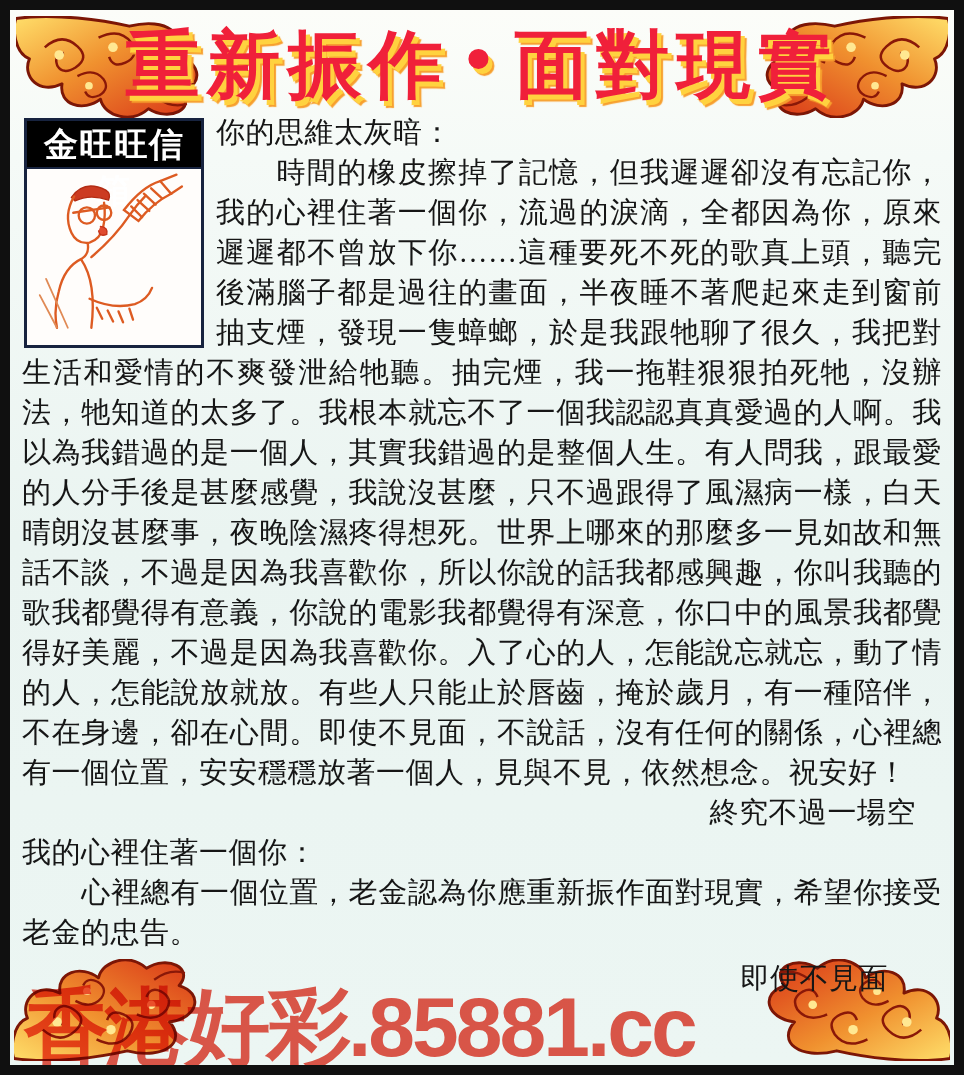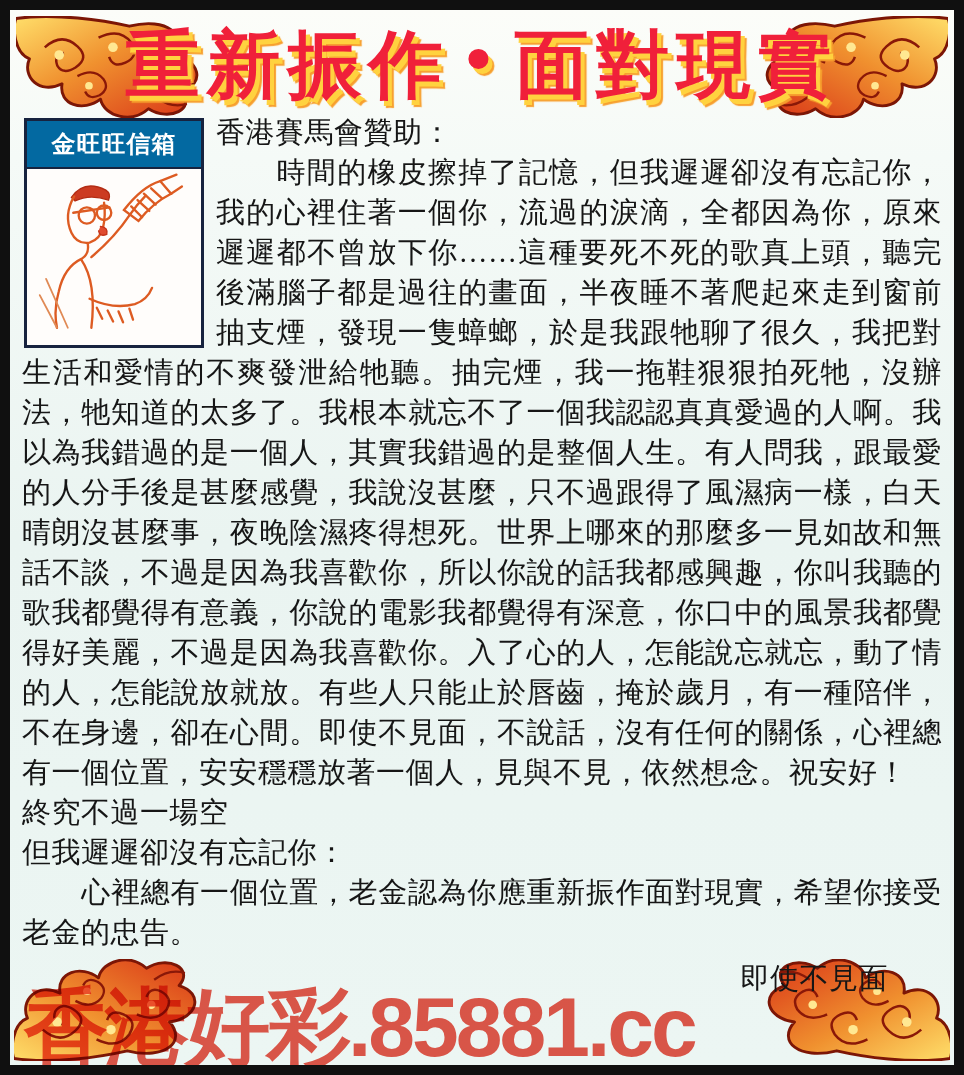--- a/index.html
+++ b/index.html
@@ -35,29 +35,29 @@
     font-size:29px;line-height:40px;letter-spacing:.5px;
     color:#161616;text-align:justify;
   }
   .letterbox{
     float:left;width:180px;height:230px;
     margin:6px 12px 4px 2px;
     border:3px solid #17233f;background:#fffdfb;
     box-sizing:border-box;
   }
   .letterbox-header{
-    height:46px;background:#0369a1;border-bottom:2px solid #17233f;
+    height:46px;background:#000000;border-bottom:2px solid #17233f;
     color:#ffffff;text-align:center;
     font-family:"Liberation Sans", sans-serif;
-    font-weight:900;font-size:24px;line-height:46px;letter-spacing:1px;
+    font-weight:900;font-size:34px;line-height:46px;letter-spacing:1px;
   }
   .letterbox-illustration{height:168px;padding:3px 6px 2px;box-sizing:border-box;}
   .letterbox-illustration svg{width:100%;height:100%;}
   p{margin:0;}
-  .sig{padding-right:26px;}
+  .sig{text-align:right;padding-right:26px;}
   .reply-sig{text-align:right;padding-right:54px;margin-top:6px;}
   .red-note{
     margin:2px 0 0 78px;
     color:#df564c;font-weight:bold;font-size:30px;letter-spacing:1px;
     white-space:nowrap;
   }
   
   .watermark{
     position:absolute;z-index:5;left:14px;bottom:-4px;
     font-family:"Liberation Sans", sans-serif;
@@ -133,25 +133,25 @@
             <path d="M104,38 L116,50 M111,31 L124,43 M118,24 L131,36 M126,18 L138,29"></path>
             <path d="M136,10 L154,3 M148,24 L160,16"></path>
             <path d="M58,140 Q84,152 108,146 Q122,141 127,128"></path>
             <path d="M66,150 L72,162 M78,153 L84,165 M90,154 L95,166 M102,151 L106,163"></path>
             <path d="M10,118 L34,172 M3,136 L22,172" stroke="#e08a55" stroke-width="2"></path>
           </g>
         </svg>
       </div>
     </div>
 
-    <p>香港賽馬會贊助：</p>
+    <p>你的思維太灰暗：</p>
     <p>　　時間的橡皮擦掉了記憶，但我遲遲卻沒有忘記你，我的心裡住著一個你，流過的淚滴，全都因為你，原來遲遲都不曾放下你……這種要死不死的歌真上頭，聽完後滿腦子都是過往的畫面，半夜睡不著爬起來走到窗前抽支煙，發現一隻蟑螂，於是我跟牠聊了很久，我把對生活和愛情的不爽發泄給牠聽。抽完煙，我一拖鞋狠狠拍死牠，沒辦法，牠知道的太多了。我根本就忘不了一個我認認真真愛過的人啊。我以為我錯過的是一個人，其實我錯過的是整個人生。有人問我，跟最愛的人分手後是甚麼感覺，我說沒甚麼，只不過跟得了風濕病一樣，白天晴朗沒甚麼事，夜晚陰濕疼得想死。世界上哪來的那麼多一見如故和無話不談，不過是因為我喜歡你，所以你說的話我都感興趣，你叫我聽的歌我都覺得有意義，你說的電影我都覺得有深意，你口中的風景我都覺得好美麗，不過是因為我喜歡你。入了心的人，怎能說忘就忘，動了情的人，怎能說放就放。有些人只能止於唇齒，掩於歲月，有一種陪伴，不在身邊，卻在心間。即使不見面，不說話，沒有任何的關係，心裡總有一個位置，安安穩穩放著一個人，見與不見，依然想念。祝安好！</p>
     <p class="sig">終究不過一場空</p>
 
-    <p>但我遲遲卻沒有忘記你：</p>
+    <p>我的心裡住著一個你：</p>
     <p>　　心裡總有一個位置，老金認為你應重新振作面對現實，希望你接受老金的忠告。</p>
     <p class="reply-sig">即使不見面</p>
 
   </div>
 
   <div class="watermark">香港好彩.85881.cc</div>
 
 </div>
 
 </body></html>

